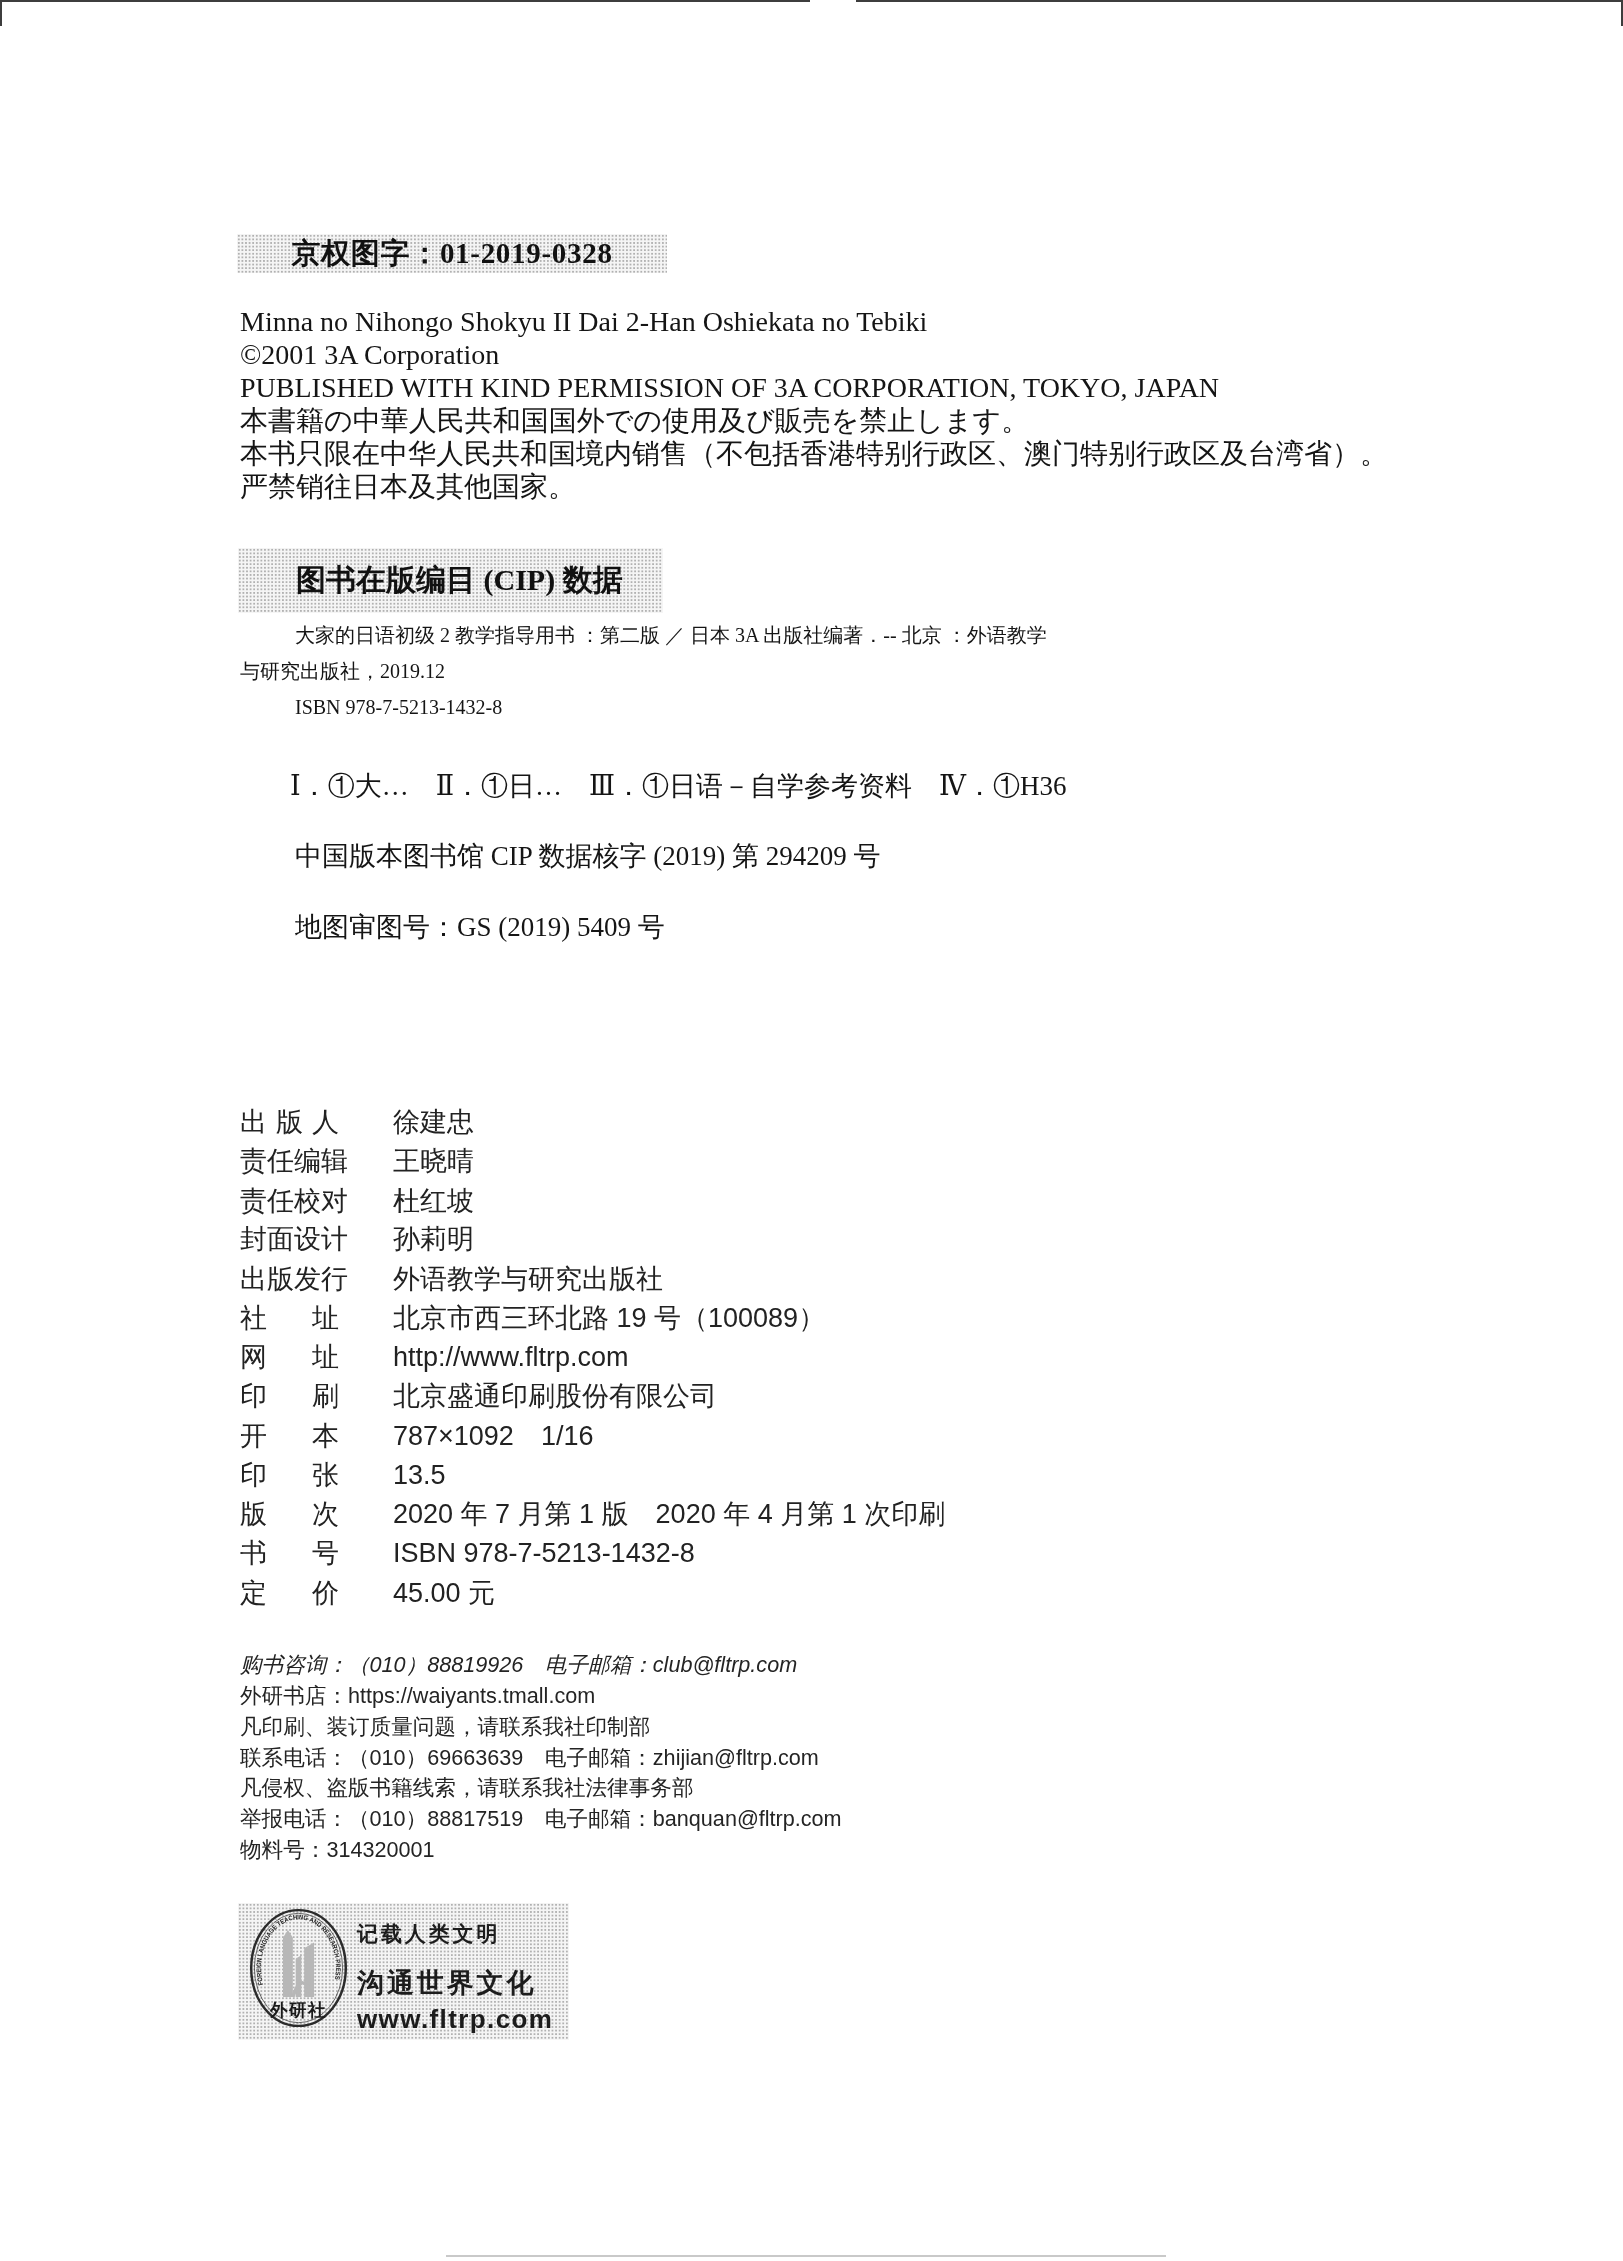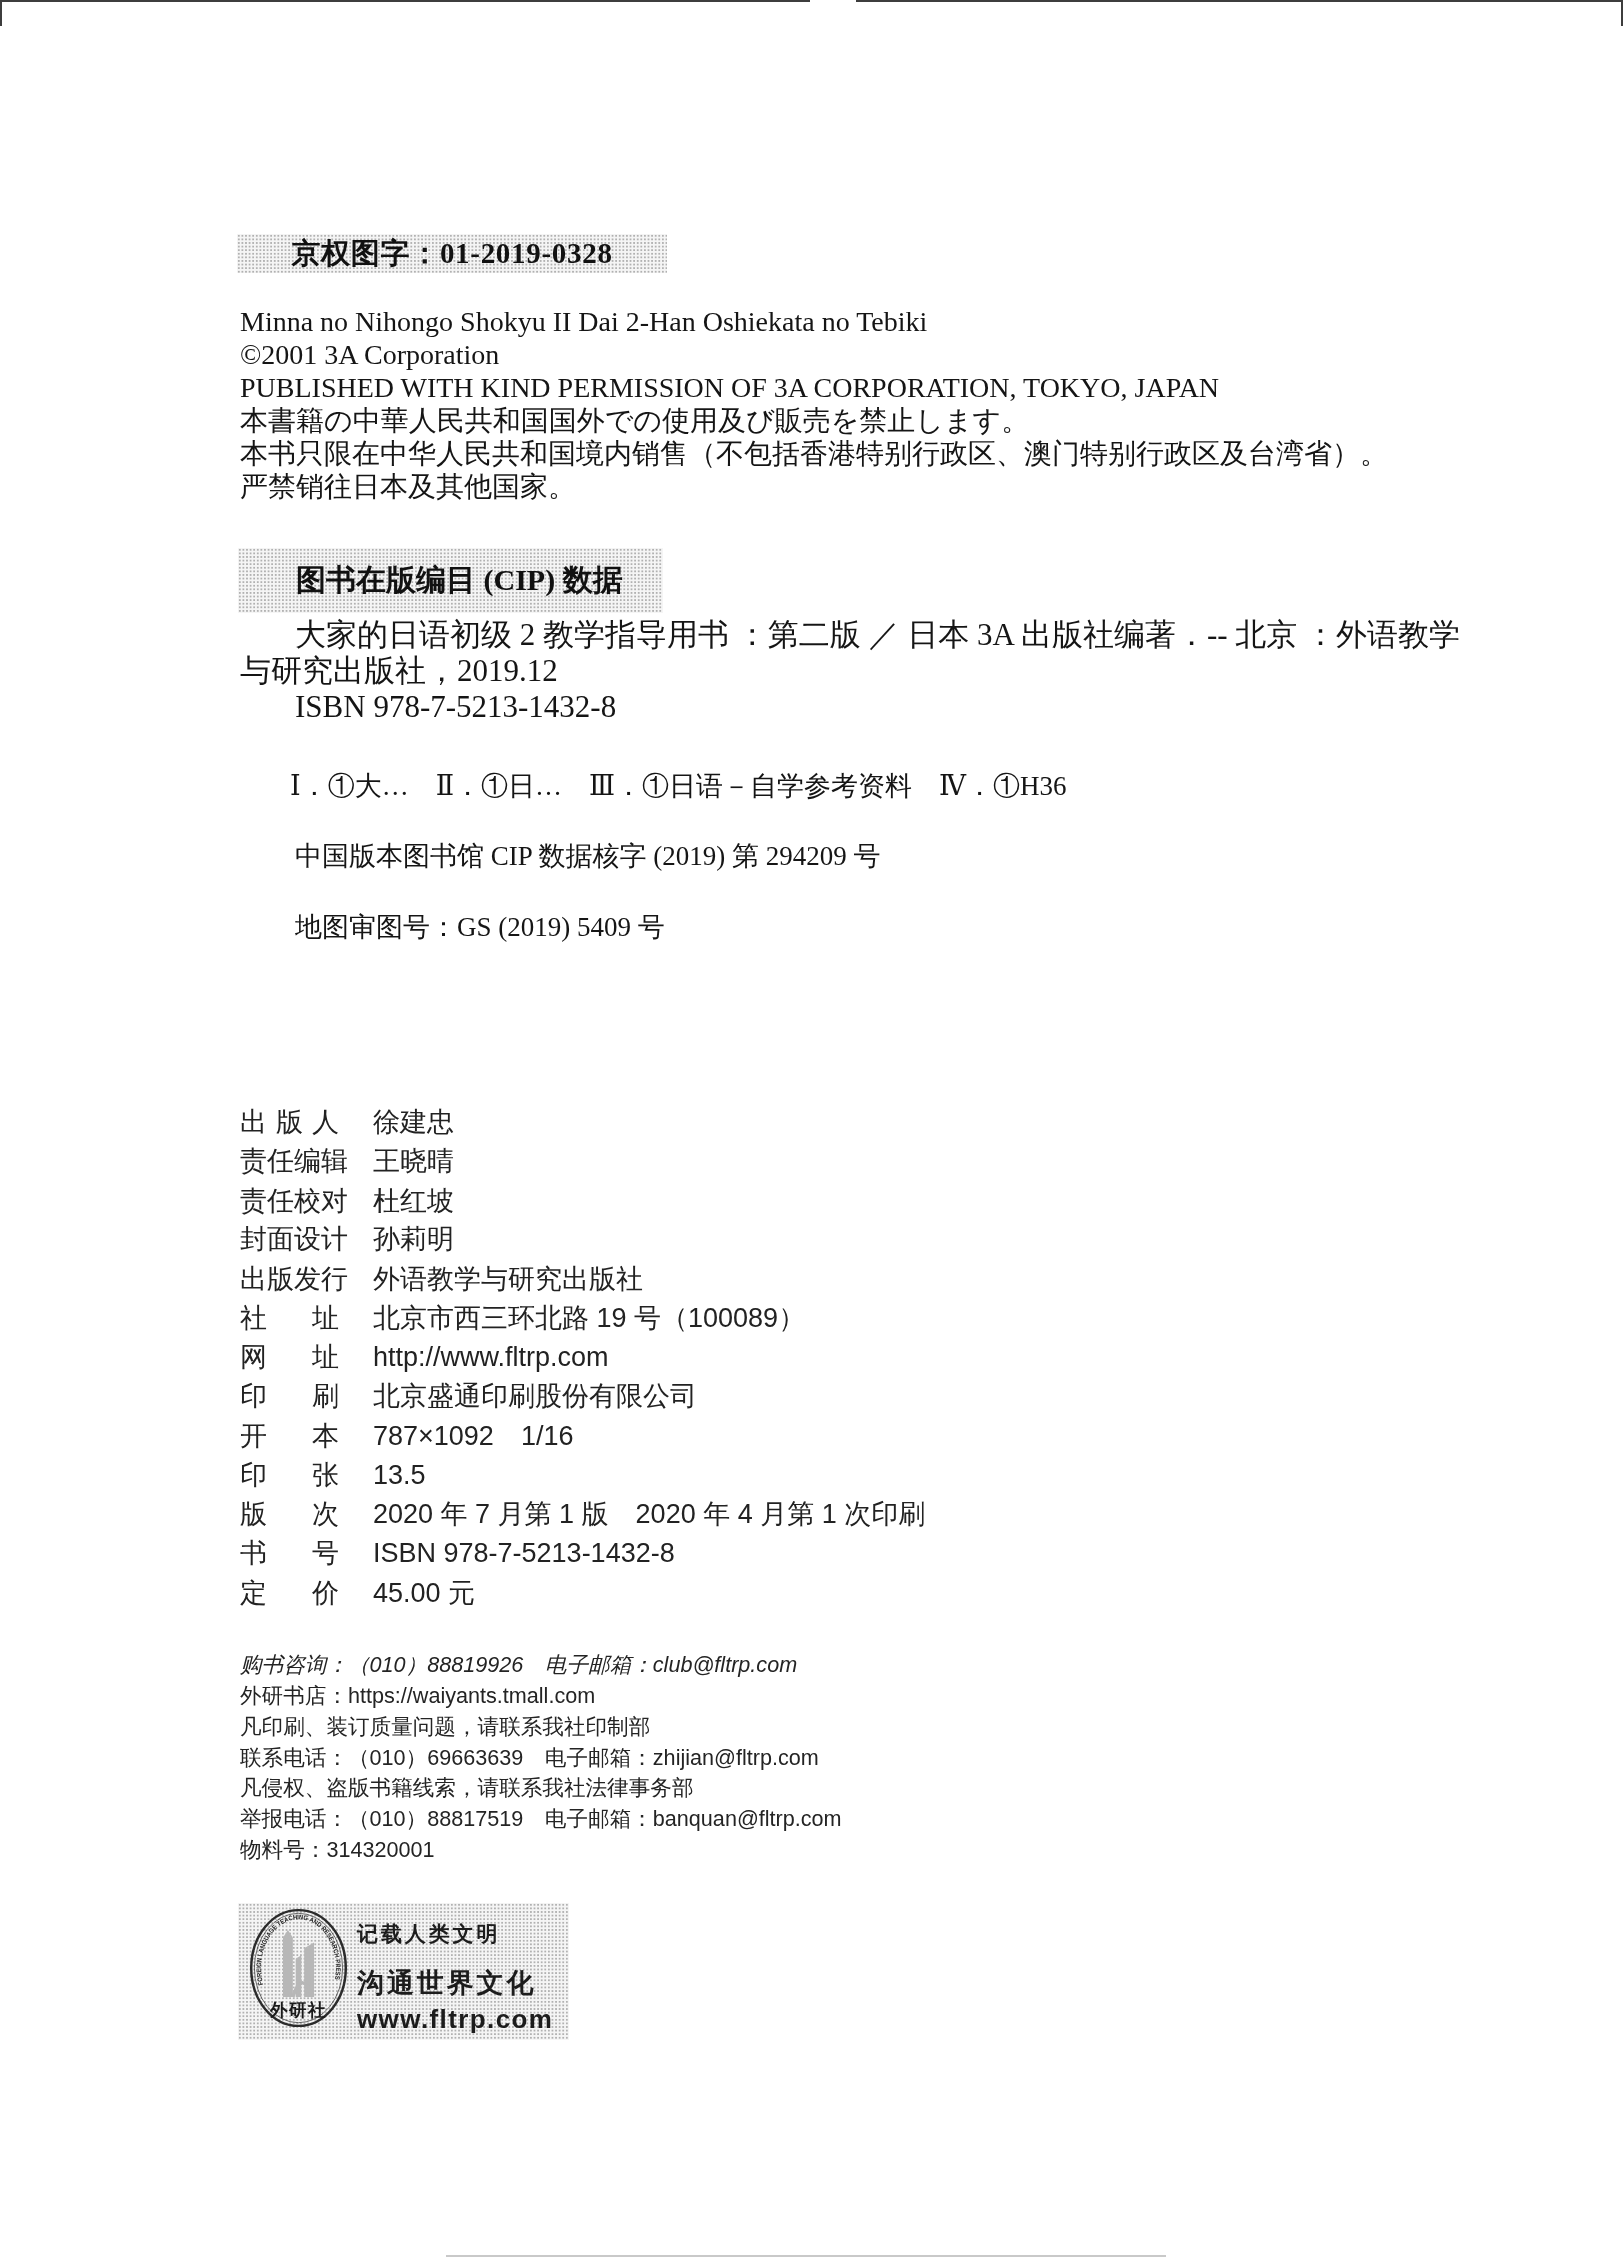--- a/index.html
+++ b/index.html
@@ -34,37 +34,37 @@
   .license { position: absolute; left: 240px; top: 305px; font-size: 28px; line-height: 33px; white-space: nowrap; }
 
   
   .cip-box {
     position: absolute; left: 238px; top: 548px; width: 425px; height: 65px;
     display: flex; align-items: center;
   }
   .cip-box .cip-title { padding-left: 58px; font-size: 30px; font-weight: bold; color: #111; }
 
   
-  .cip-record { position: absolute; left: 240px; top: 617px; font-size: 31px; line-height: 36px; white-space: nowrap; }
+  .cip-record { position: absolute; left: 240px; top: 617px; font-size: 20px; line-height: 36px; white-space: nowrap; }
   .cip-record .ind { text-indent: 55px; }
 
   .single-line { position: absolute; font-size: 27px; white-space: nowrap; }
 
   
   .col-row {
     position: absolute; left: 240px; white-space: nowrap;
     font-family: "Liberation Sans", "DejaVu Sans", sans-serif;
     font-size: 27px; line-height: 32px; color: #222;
   }
   .col-row .lbl {
     display: inline-block; width: 99px;
     text-align: justify; text-align-last: justify;
     vertical-align: top;
   }
-  .col-row .val { margin-left: 34px; }
+  .col-row .val { margin-left: 54px; }
 
   
   .contact-line {
     position: absolute; left: 240px; white-space: nowrap;
     font-family: "Liberation Sans", "DejaVu Sans", sans-serif;
     font-size: 21.6px; line-height: 26px; color: #242424;
   }
 
   
   .logo-box { position: absolute; left: 238px; top: 1903px; width: 331px; height: 137px; }

